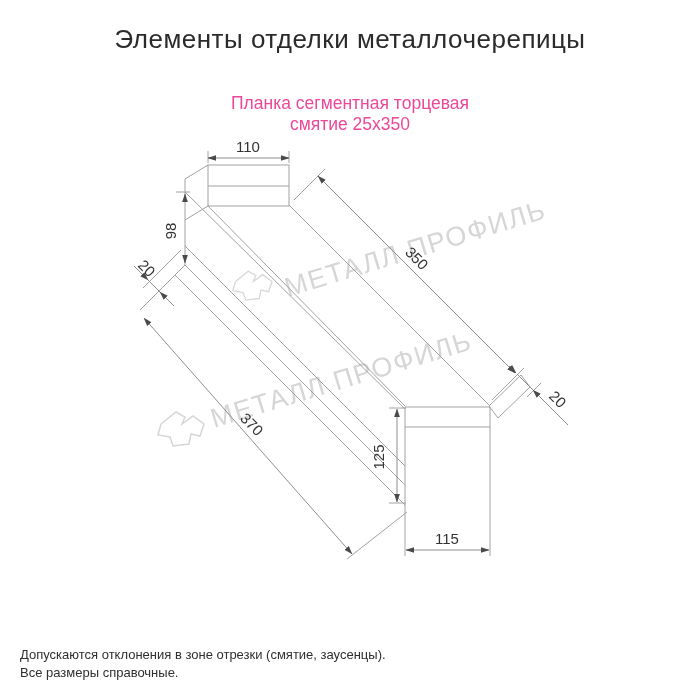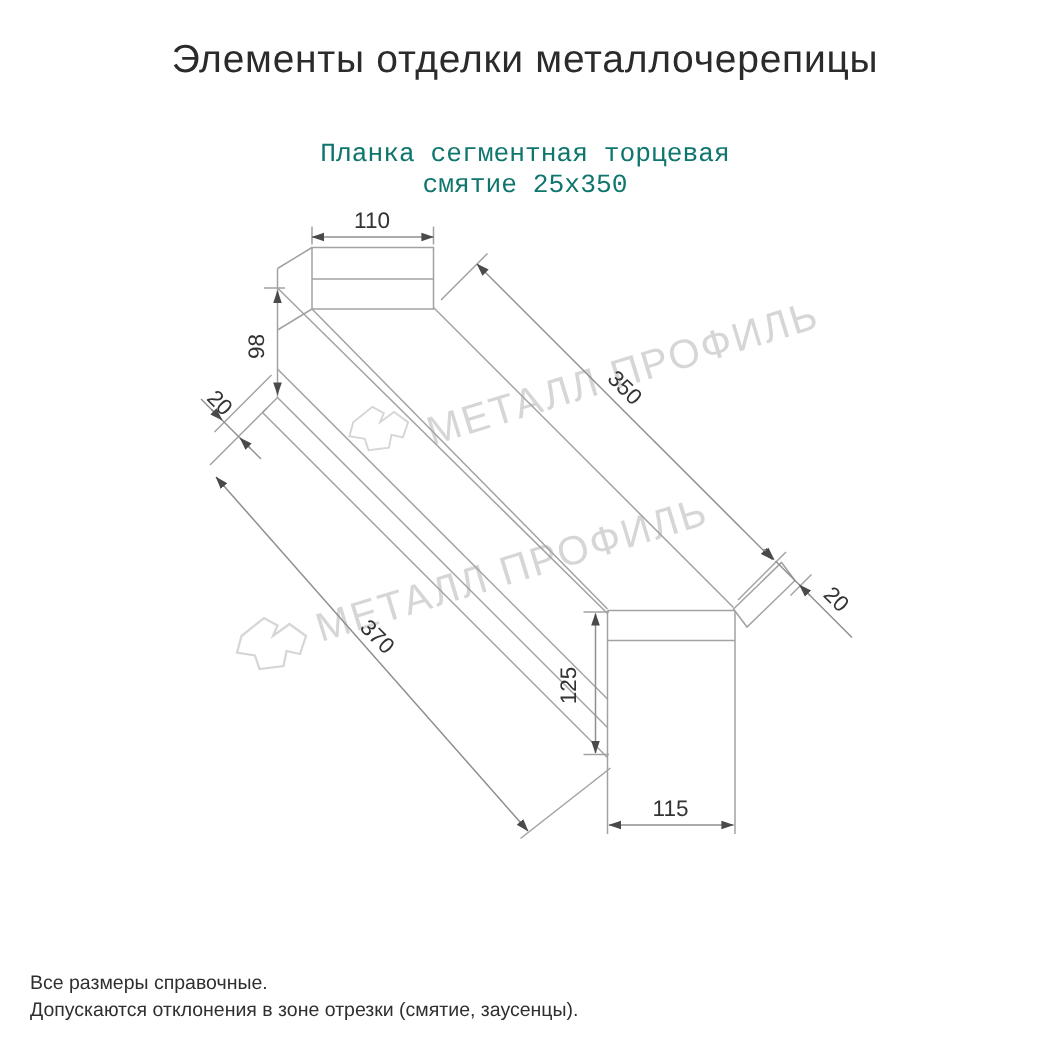--- a/index.html
+++ b/index.html
@@ -1,21 +1,21 @@
 <!DOCTYPE html>
 <html><head>
 <meta charset="utf-8">
 <style>
   html,body{margin:0;padding:0;background:#ffffff;}
   .page{position:relative;width:700px;height:700px;background:#ffffff;overflow:hidden;
         font-family:"Liberation Sans", sans-serif;padding-left:40px;}
   .title{position:absolute;top:24px;left:0;width:700px;text-align:center;
          font-size:26px;font-weight:400;color:#2b2b2b;letter-spacing:0.5px;}
   .subtitle{position:absolute;top:93px;left:0;width:700px;text-align:center;
-            font-size:17.5px;line-height:21px;color:#0f766e;font-family:Liberation Mono, monospace;}
+            font-size:17.5px;line-height:21px;color:#ec4899;}
   svg.drawing{position:absolute;left:0;top:0;}
   .s{stroke:#a2a2a2;stroke-width:1;fill:none;}
   .dl{stroke:#8f8f8f;stroke-width:1;fill:none;}
   .ext{stroke:#a2a2a2;stroke-width:1;fill:none;}
   text.dim{font-family:"Liberation Sans", sans-serif;font-size:15px;fill:#333333;}
   .wm-text{font-family:"Liberation Sans", sans-serif;font-size:27px;fill:#d6d6d6;letter-spacing:1.5px;}
   .wm-logo{stroke:#d6d6d6;stroke-width:1.5;fill:none;}
   .footer{position:absolute;left:20px;top:646px;font-size:13px;line-height:18px;color:#2f2f2f;}
 </style>
 </head>
@@ -124,17 +124,17 @@
       <text class="dim" transform="translate(384,457) rotate(-90)" text-anchor="middle">125</text>
     </g>
 
     <g>
       <line class="dl" x1="406" y1="550" x2="489" y2="550" marker-start="url(#arr)" marker-end="url(#arr)"></line>
       <text class="dim" transform="translate(447,544)" text-anchor="middle">115</text>
     </g>
   </svg>
 
   <div class="footer">
+    <div>Допускаются отклонения в зоне отрезки (смятие, заусенцы).</div>
     <div>Все размеры справочные.</div>
-    <div>Допускаются отклонения в зоне отрезки (смятие, заусенцы).</div>
   </div>
 
 </div>
 
 </body></html>

